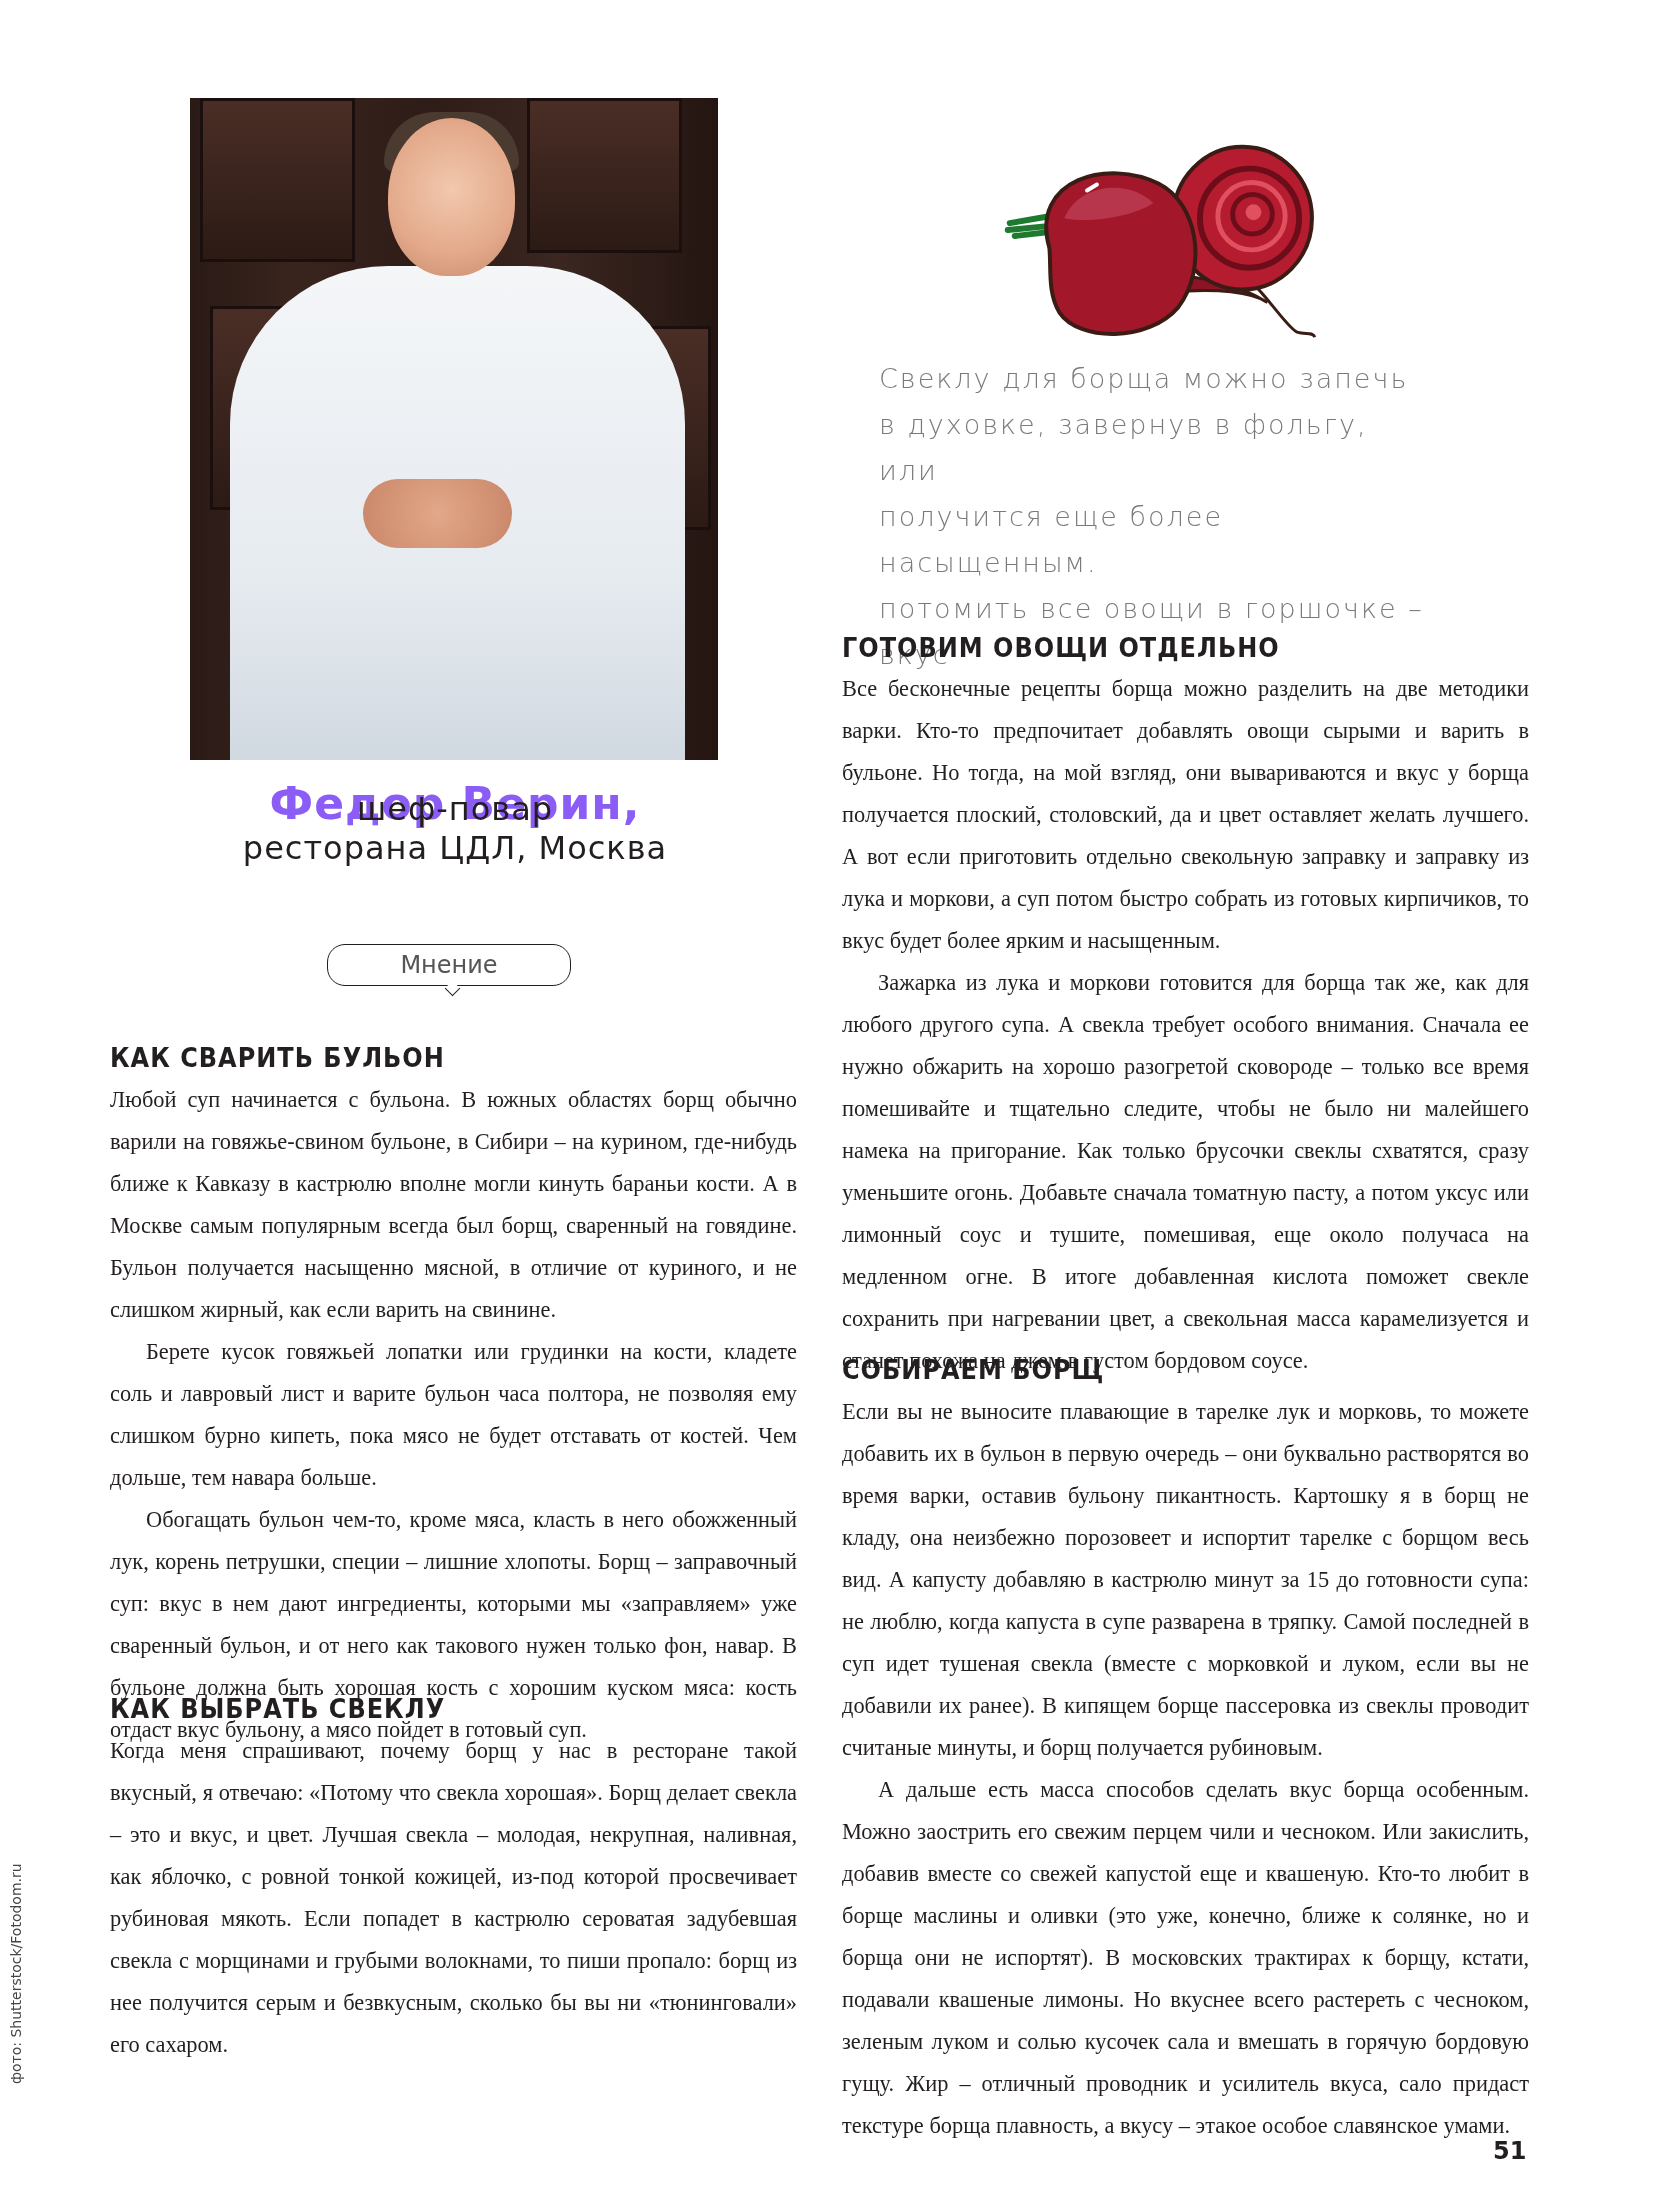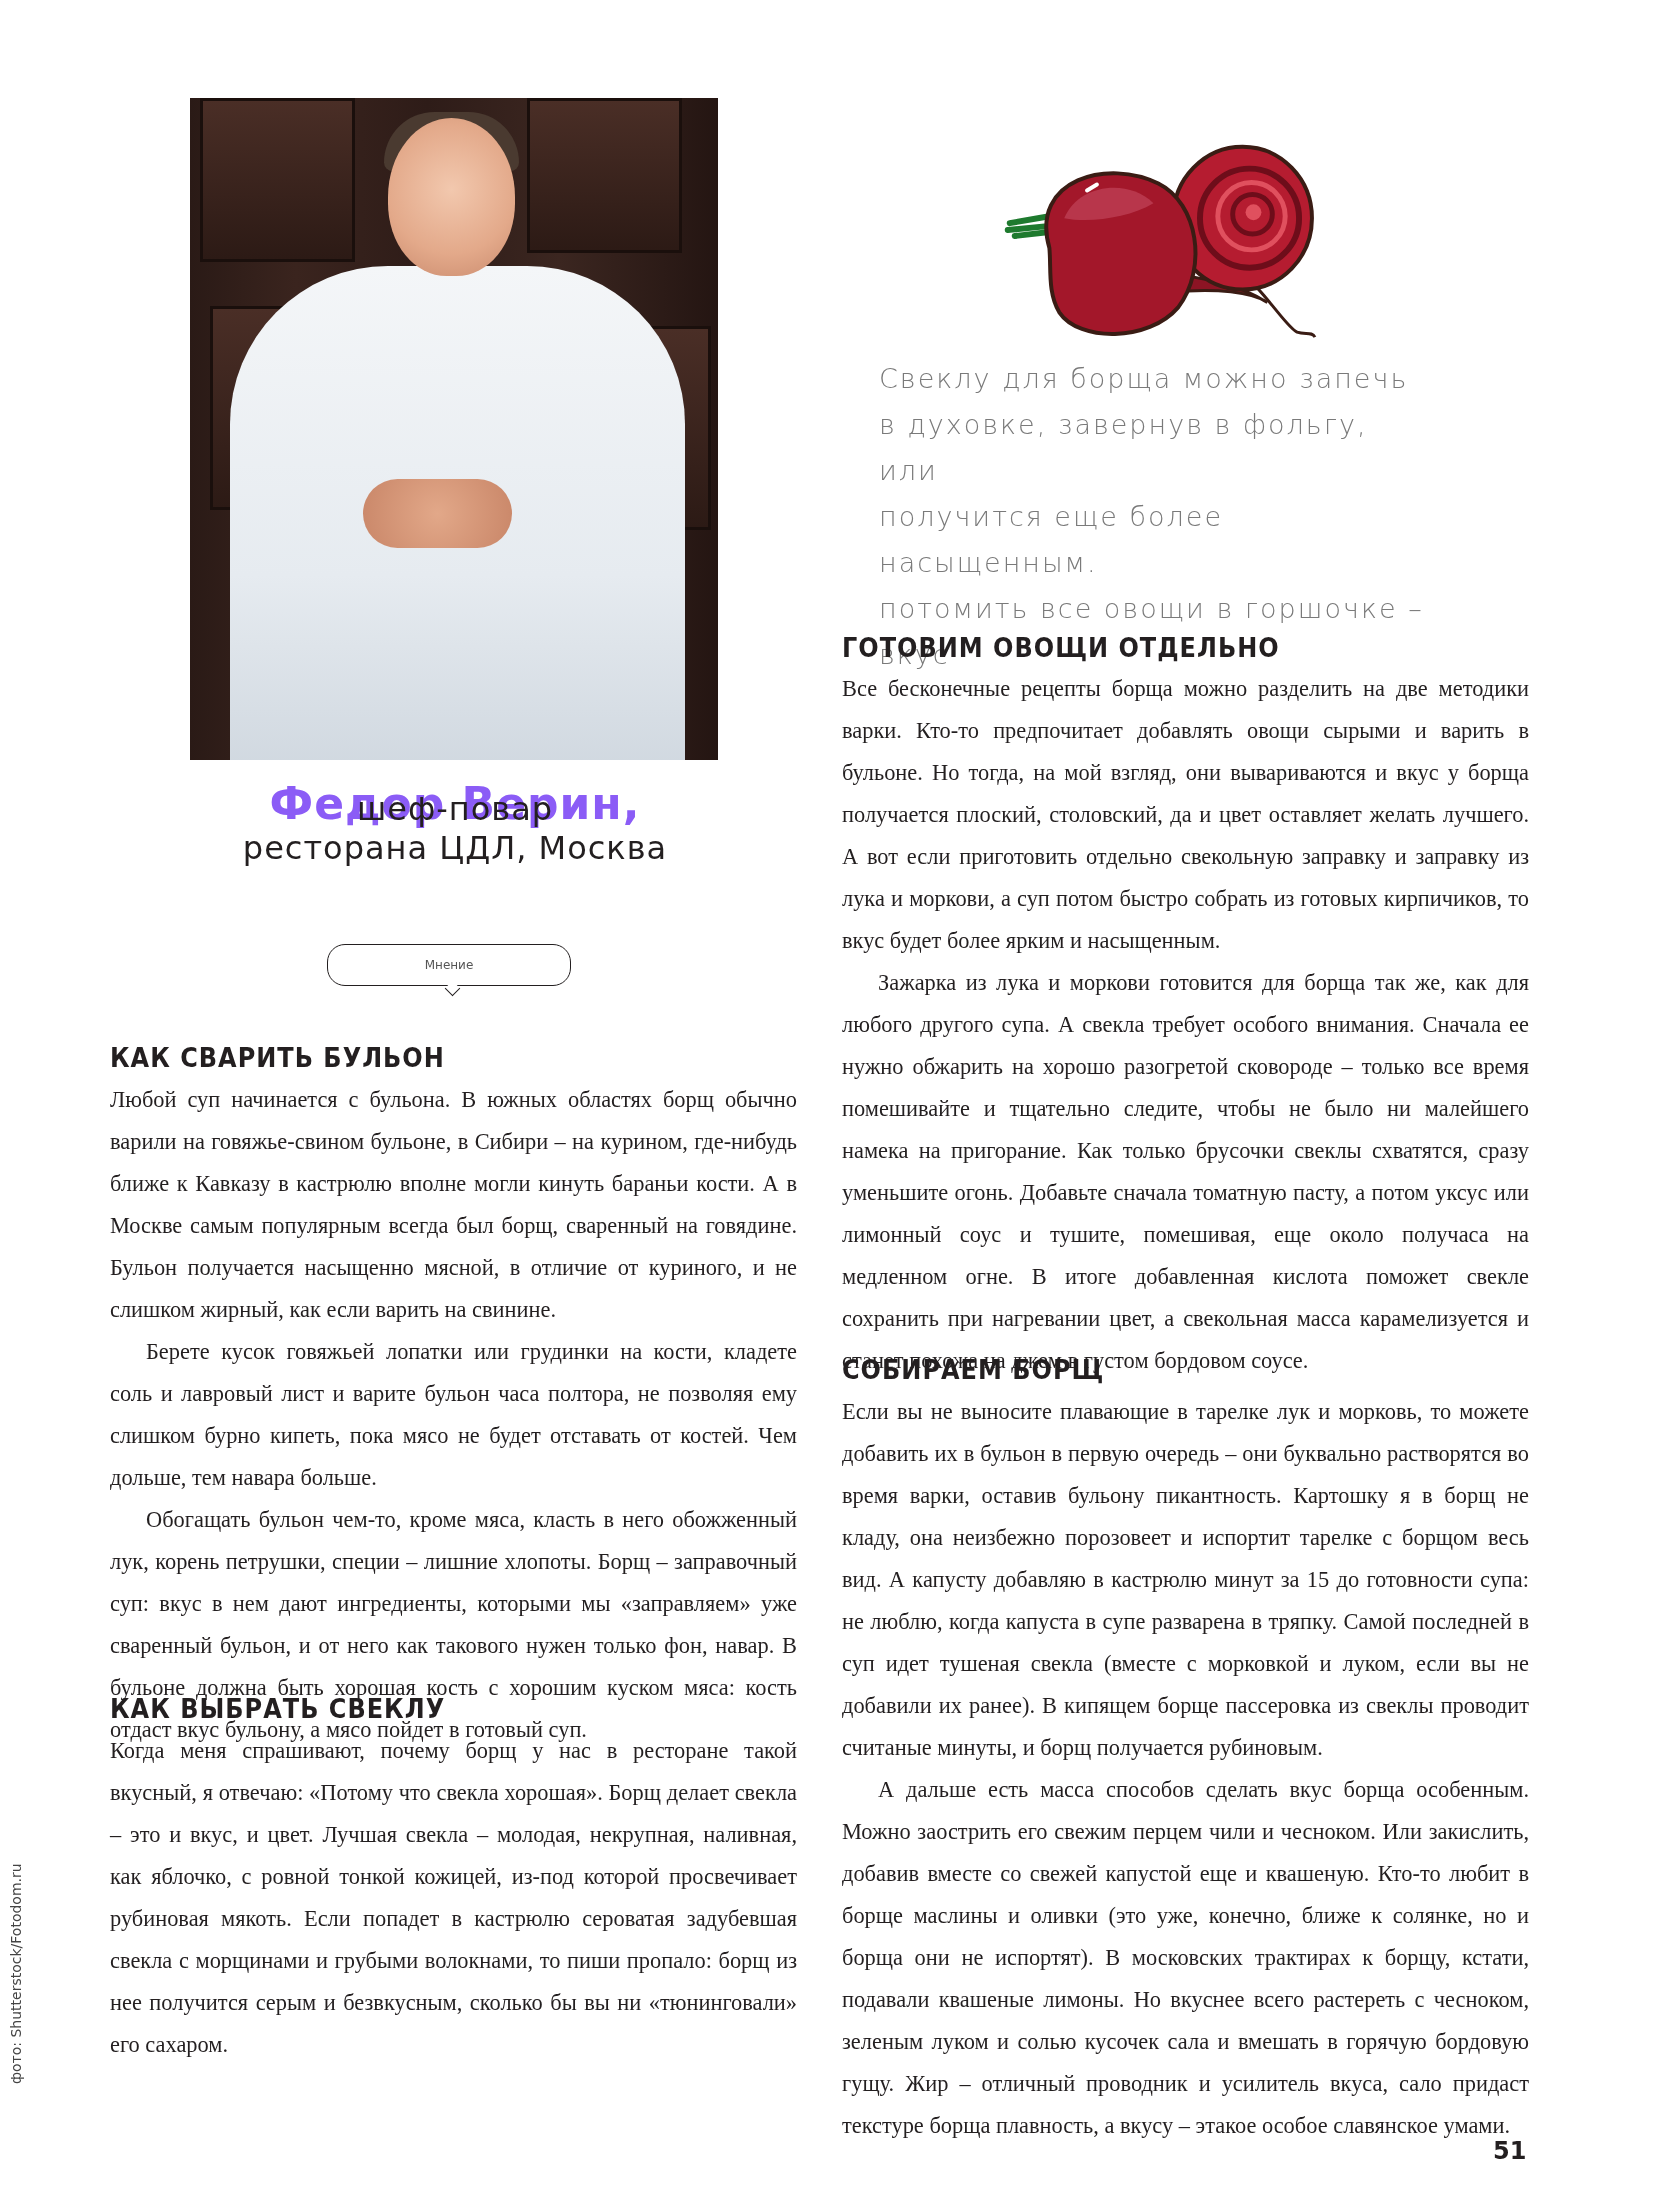--- a/index.html
+++ b/index.html
@@ -18,21 +18,21 @@
 
   .name { position:absolute; left:178px; top:778px; width:554px; text-align:center;
     font-family:"DejaVu Sans",sans-serif; font-weight:bold; font-size:44px; letter-spacing:1px; color:#8b5cf6; }
   .role1, .role2 { position:absolute; left:178px; width:554px; text-align:center;
     font-family:"DejaVu Sans",sans-serif; font-weight:normal; font-size:32px; color:#231f20; letter-spacing:1px; }
   .role1 { top:790px; }
   .role2 { top:829px; }
 
   .bubble { position:absolute; left:327px; top:944px; width:242px; height:40px; border:1.5px solid #231f20;
     border-radius:18px; display:flex; align-items:center; justify-content:center;
-    font-family:"DejaVu Sans",sans-serif; font-size:12px; color:#555; background:#fff; }
+    font-family:"DejaVu Sans",sans-serif; font-size:24px; color:#555; background:#fff; }
   .bubble-tail { position:absolute; left:447px; top:983px; width:10px; height:10px; background:#fff;
     border-right:1.5px solid #231f20; border-bottom:1.5px solid #231f20; transform:rotate(45deg); }
 
   .beet { position:absolute; left:970px; top:129px; width:347px; height:218px; }
   .tip { position:absolute; left:879px; top:356px; width:554px;
     font-family:"DejaVu Sans",sans-serif; font-size:27px; line-height:46px; color:#7a7a7a; letter-spacing:2px; font-weight:300; }
 
   .heading { position:absolute; font-family:"DejaVu Sans",sans-serif; font-weight:bold; font-size:24px;
     letter-spacing:1px; color:#231f20; text-transform:uppercase; transform:scaleY(1.08); }
   .col { position:absolute; width:687px; font-family:"Liberation Serif",serif; font-size:22.4px;

